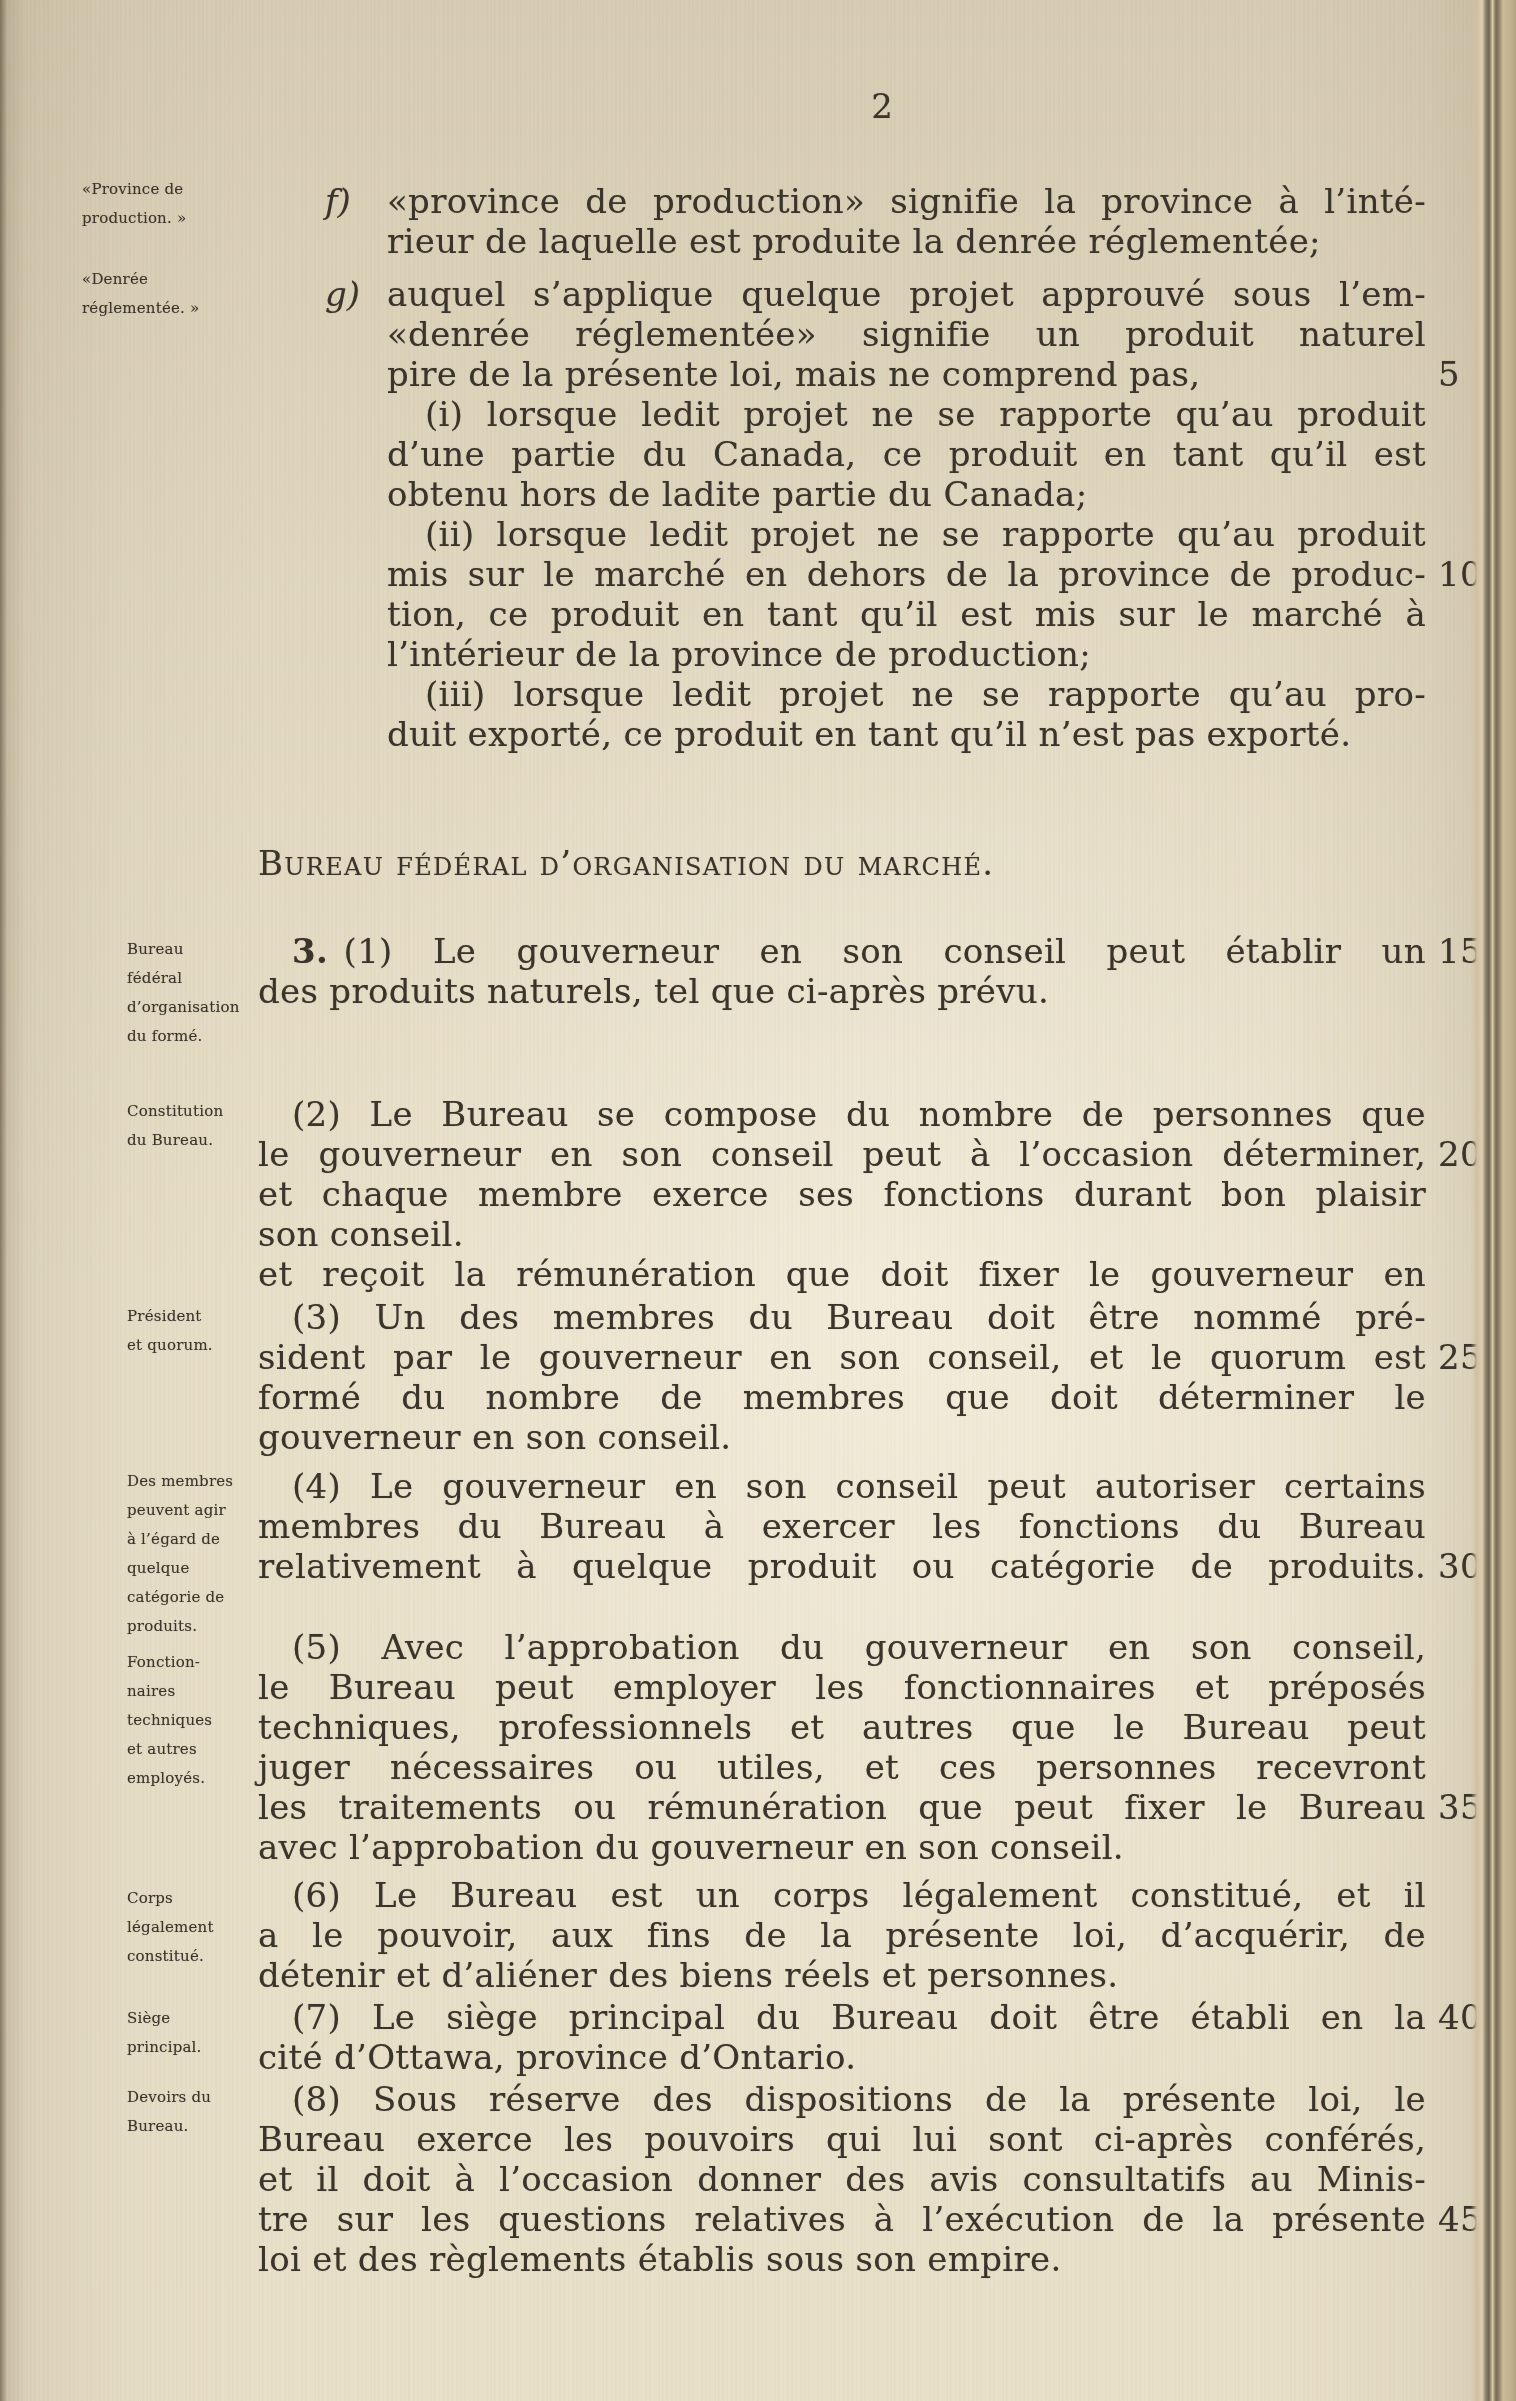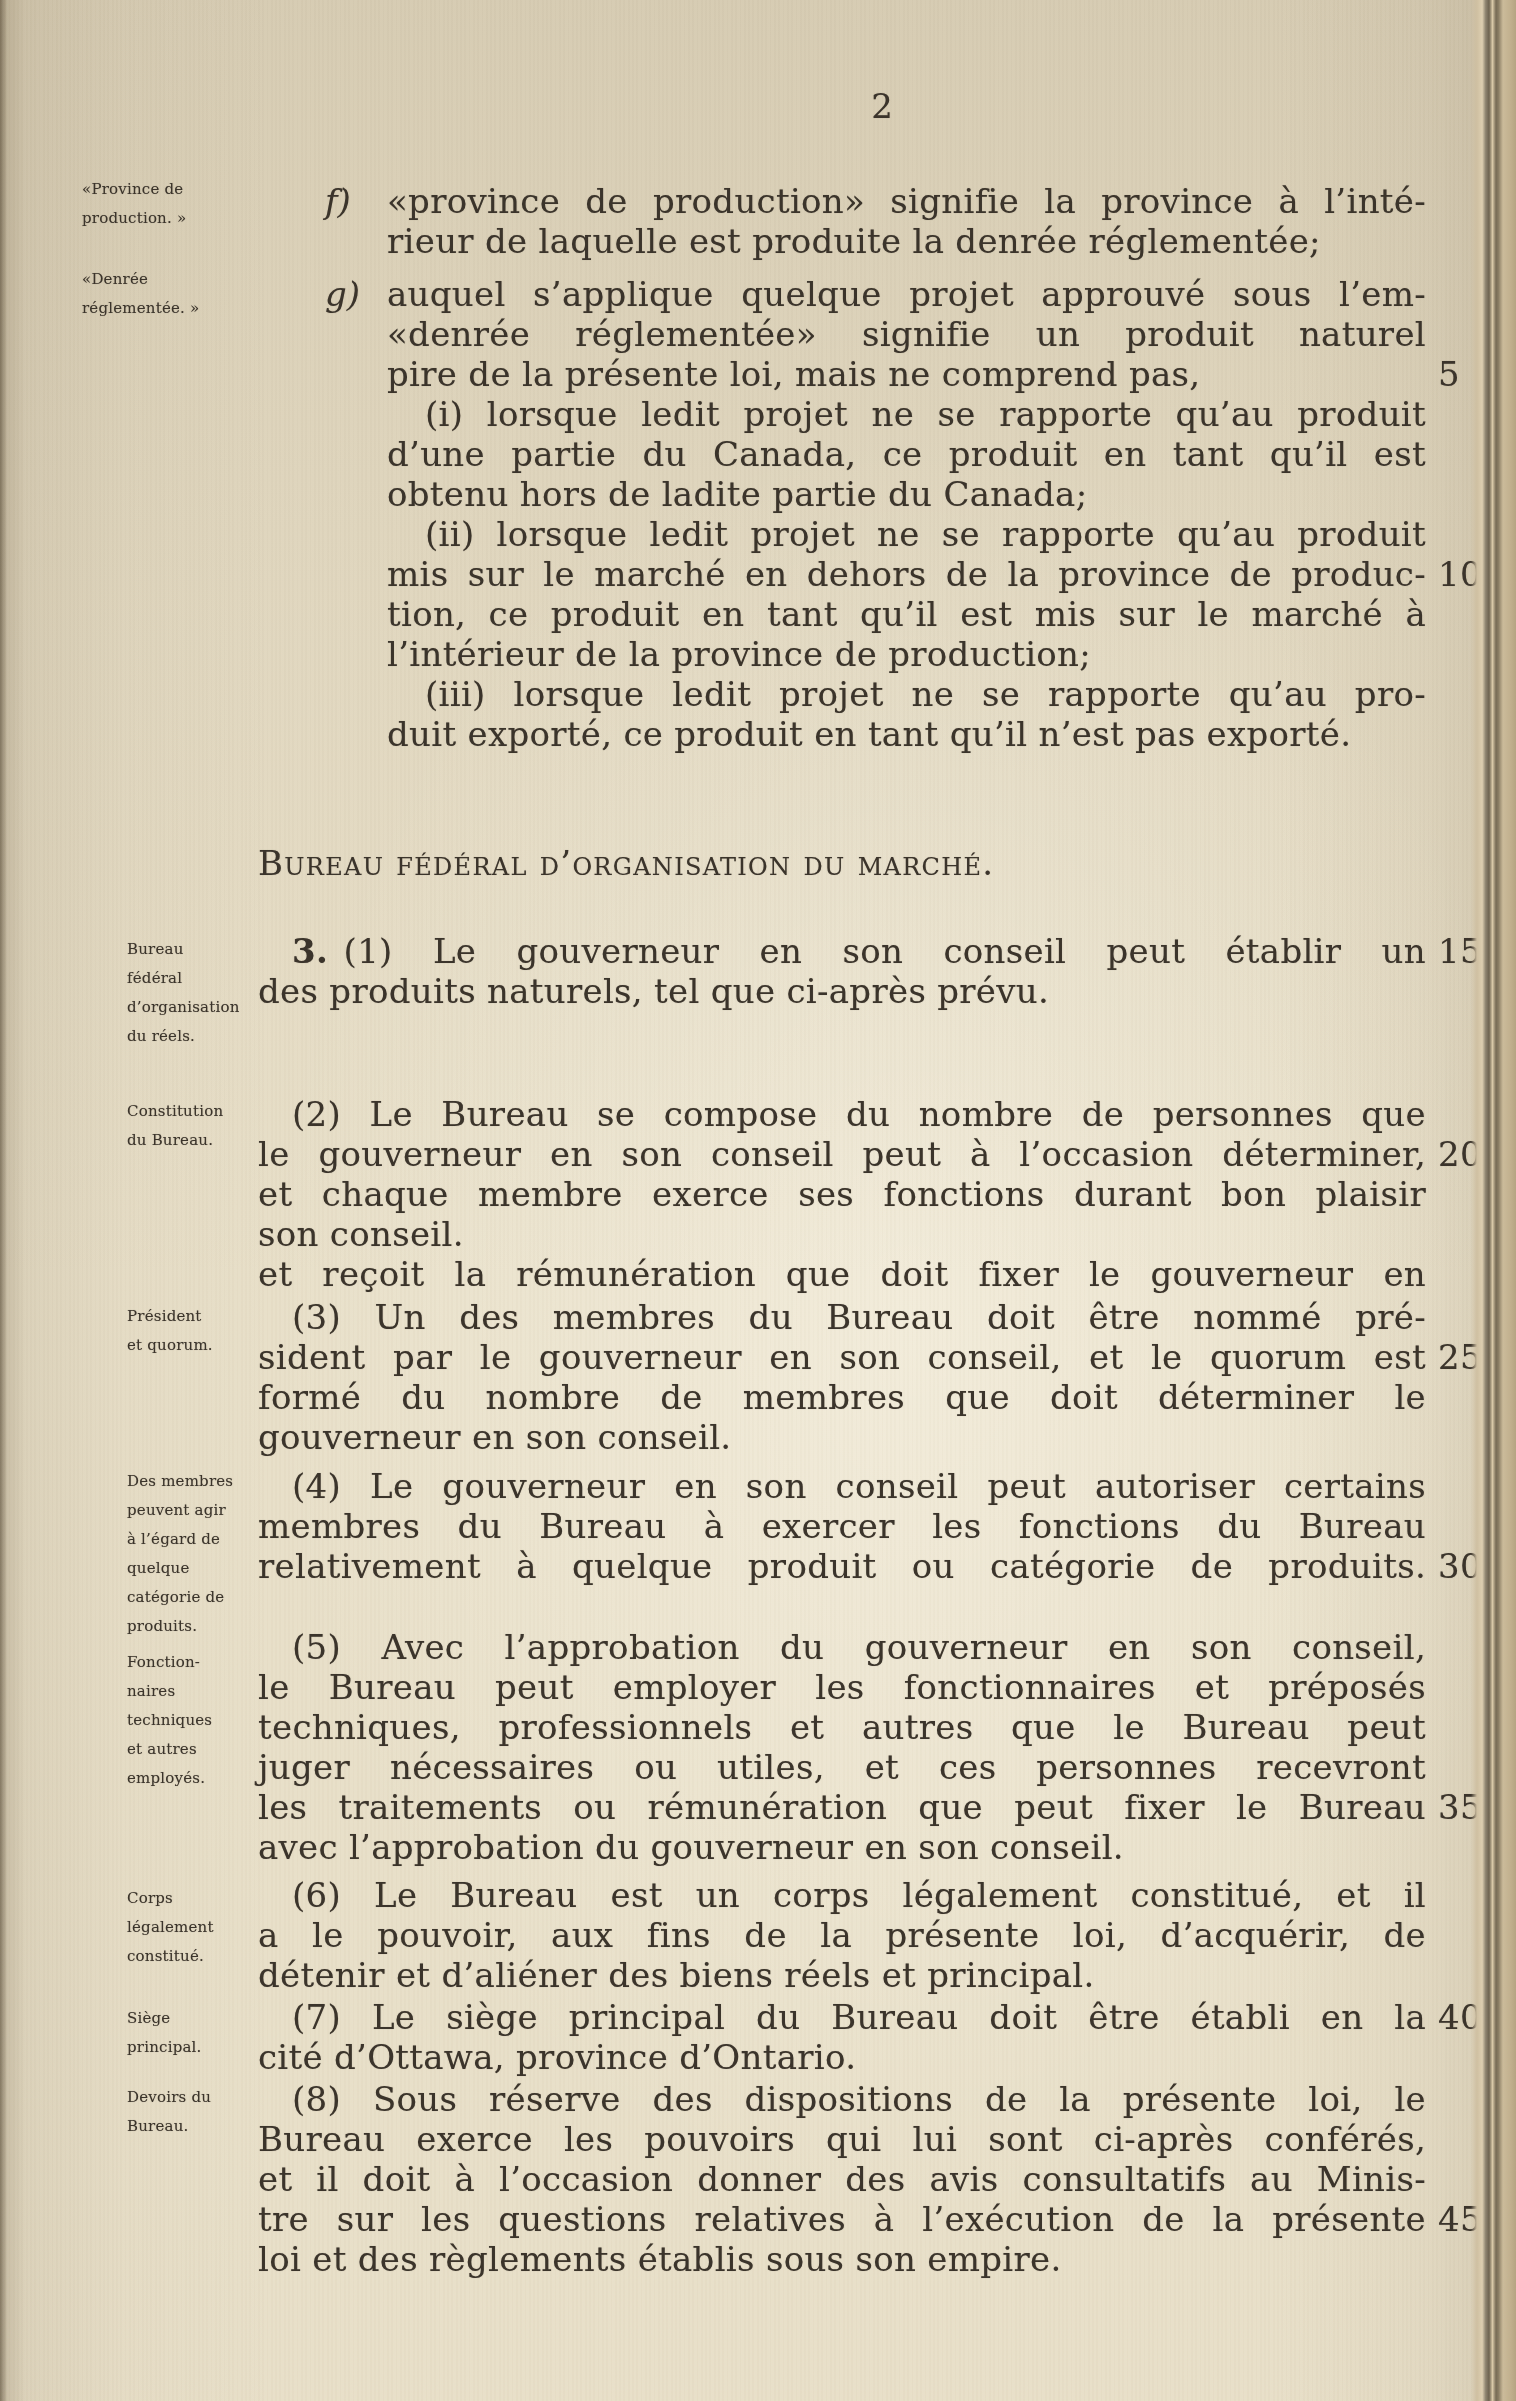--- a/index.html
+++ b/index.html
@@ -70,21 +70,21 @@
     <div class="mnl">production. »</div>
   </div>
   <div class="mn" style="left:82px;top:265px">
     <div class="mnl">«Denrée</div>
     <div class="mnl">réglementée. »</div>
   </div>
   <div class="mn" style="left:127px;top:935px">
     <div class="mnl">Bureau</div>
     <div class="mnl">fédéral</div>
     <div class="mnl">d’organisation</div>
-    <div class="mnl">du réels.</div>
+    <div class="mnl">du formé.</div>
   </div>
   <div class="mn" style="left:127px;top:1097px">
     <div class="mnl">Constitution</div>
     <div class="mnl">du Bureau.</div>
   </div>
   <div class="mn" style="left:127px;top:1302px">
     <div class="mnl">Président</div>
     <div class="mnl">et quorum.</div>
   </div>
   <div class="mn" style="left:127px;top:1467px">
@@ -192,21 +192,21 @@
     <div class="ln j">
       <span>les traitements ou rémunération que peut fixer le Bureau</span>
       <span class="lno">35</span>
     </div>
     <div class="ln">avec l’approbation du gouverneur en son conseil.</div>
   </div>
 
   <div class="blk" style="left:258px;top:1875px;width:1168px">
     <div class="ln j ind40">(6) Le Bureau est un corps légalement constitué, et il</div>
     <div class="ln j">a le pouvoir, aux fins de la présente loi, d’acquérir, de</div>
-    <div class="ln">détenir et d’aliéner des biens réels et principal.</div>
+    <div class="ln">détenir et d’aliéner des biens réels et personnes.</div>
   </div>
 
   <div class="blk" style="left:258px;top:1997px;width:1168px">
     <div class="ln j ind40">
       <span>(7) Le siège principal du Bureau doit être établi en la</span>
       <span class="lno">40</span>
     </div>
     <div class="ln">cité d’Ottawa, province d’Ontario.</div>
   </div>
 

